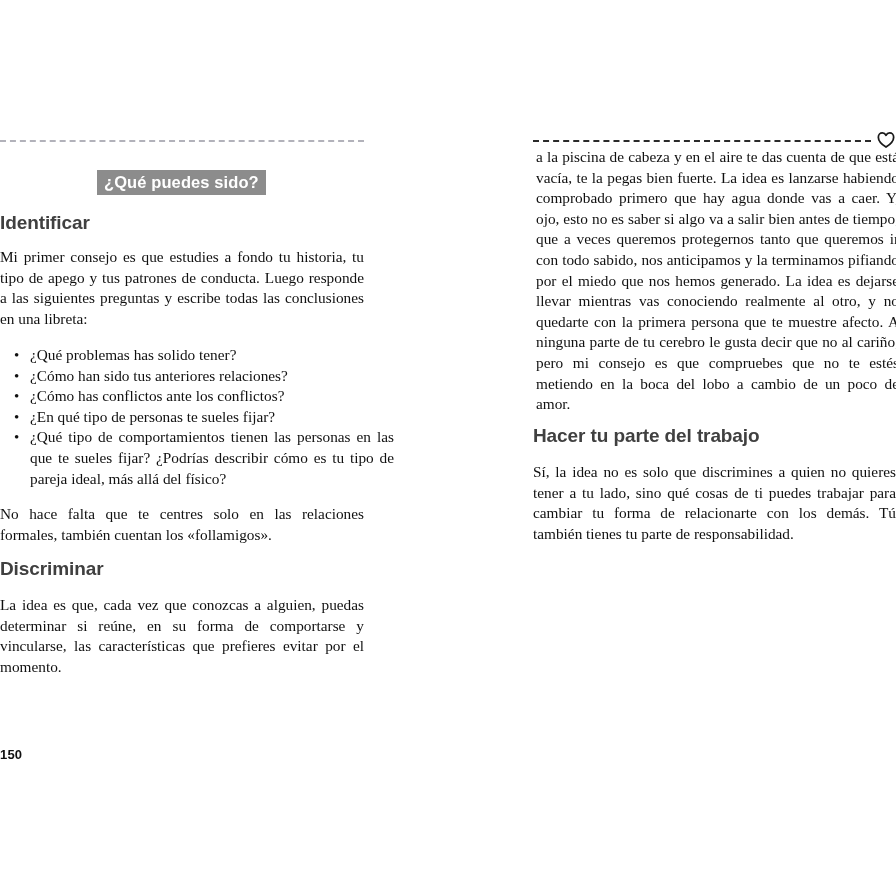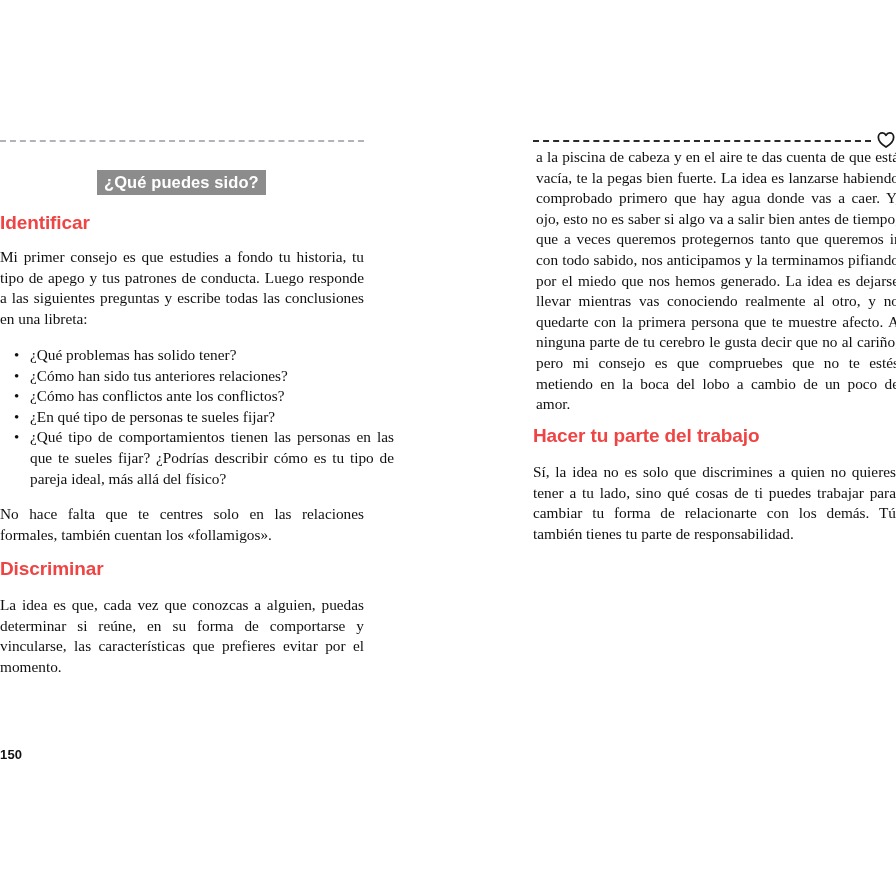--- a/index.html
+++ b/index.html
@@ -75,21 +75,21 @@
     padding: 3px 7px 4px 7px;
     white-space: nowrap;
     line-height: 1.1;
   }
 
   h2.section-heading {
     font-family: "Liberation Sans", "DejaVu Sans", sans-serif;
     font-size: 19px;
     font-weight: 700;
     letter-spacing: -0.1px;
-    color: #ef4444;
+    color: #404040;
     margin: 0;
     line-height: 1.2;
     text-align: right;
   }
 
   .h-identificar { position: absolute; top: 212px; left: 0px; }
   .h-discriminar { position: absolute; top: 558px; left: 0px; }
   .h-hacer       { position: absolute; top: 425px; left: 533px; }
 
   

